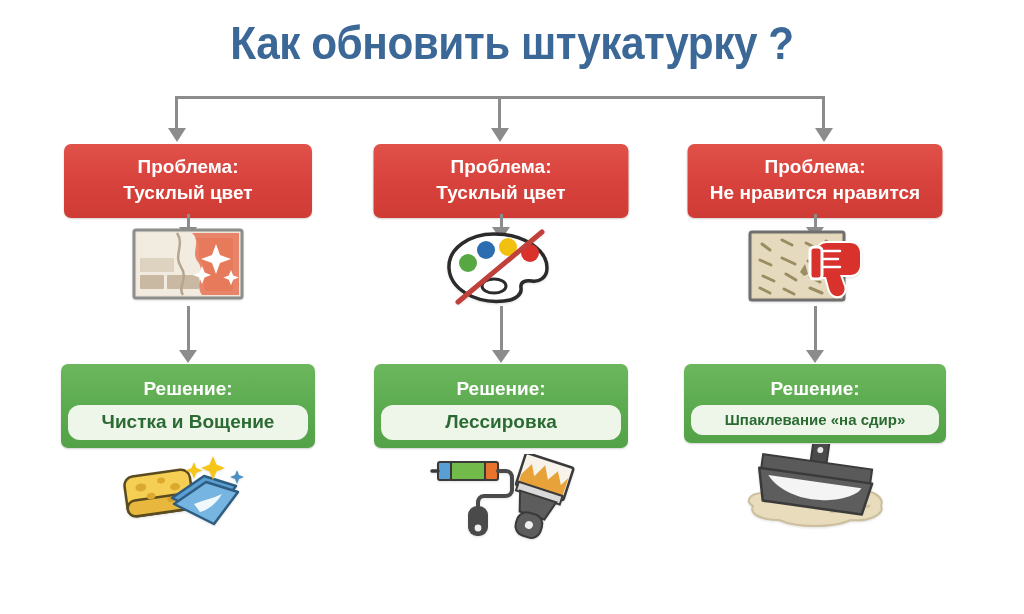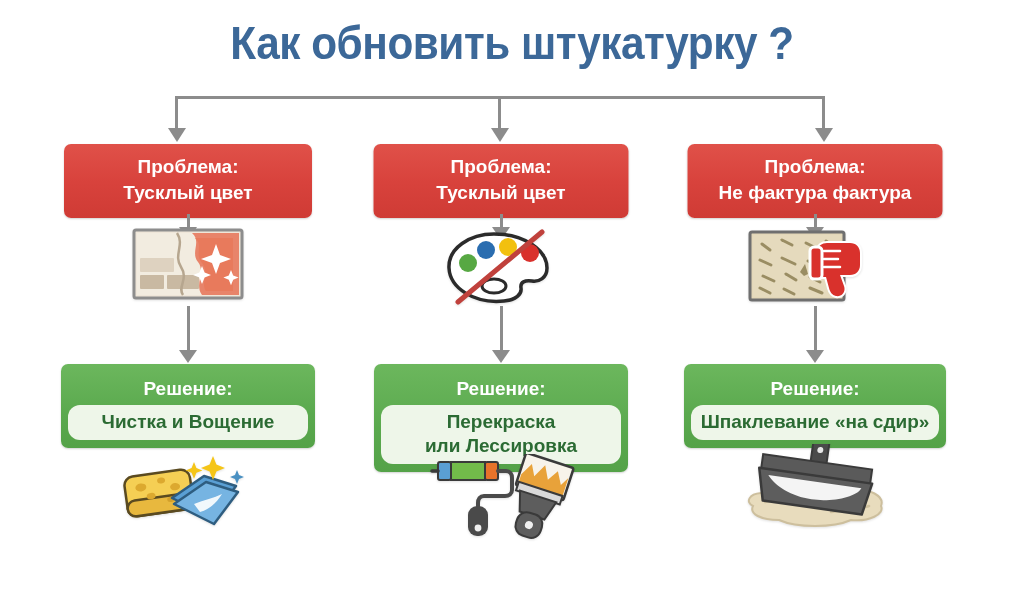--- a/index.html
+++ b/index.html
@@ -139,21 +139,21 @@
   .solution .panel {
     background: #eef6e9;
     border-radius: 12px;
     padding: 5px 4px 6px;
     color: #2b6b33;
     font-weight: bold;
     font-size: 19px;
     line-height: 1.28;
     white-space: nowrap;
   }
-  .solution .panel.small { font-size: 19px; }
+  .solution .panel.small { font-size: 15px; }
   .solution .panel .ln2 { display: block; }
 
   
   .varrow {
     position: absolute;
     left: 50%;
     transform: translateX(-50%);
     width: 18px;
   }
   .varrow .line {
@@ -303,22 +303,21 @@
     </div>
 
     <div class="varrow a-mid">
       <div class="line"></div>
         <div class="tip"></div>
     </div>
 
     <div class="solution w2">
       <span class="head-label">Решение:</span>
       <div class="panel">
-        <span>Перекраска</span>
-        <span class="ln2">или Лессировка</span>
+        <span>Лессировка</span>
       </div>
     </div>
 
     <div class="icon-bottom">
       <svg width="150" height="86" viewBox="0 0 150 86" class="shadow-soft" style="margin-top:4px">
         <g>
           <rect x="12" y="8" width="13" height="18" rx="2" fill="#5a9fd4" stroke="#3a3a3a" stroke-width="2"></rect>
           <rect x="25" y="8" width="34" height="18" fill="#72bb4a" stroke="#3a3a3a" stroke-width="2"></rect>
           <rect x="59" y="8" width="13" height="18" rx="2" fill="#e8732a" stroke="#3a3a3a" stroke-width="2"></rect>
           <line x1="6" y1="17" x2="12" y2="17" stroke="#3a3a3a" stroke-width="3.5" stroke-linecap="round"></line>
@@ -336,21 +335,21 @@
           <circle cx="111" cy="72" r="4" fill="#efefef"></circle>
         </g>
       </svg>
     </div>
   </div>
 
   <div class="col c3">
 
     <div class="problem w3">
       <span>Проблема:</span>
-      <span class="ln2">Не фактура фактура</span>
+      <span class="ln2">Не нравится нравится</span>
     </div>
 
     <div class="varrow a-top">
       <div class="line"></div>
         <div class="tip"></div>
     </div>
 
     <div class="icon-top">
       <svg width="134" height="78" viewBox="0 0 134 78" class="shadow-soft">
         <rect x="2" y="4" width="94" height="68" rx="2" fill="#e3d7b8" stroke="#6f6f6f" stroke-width="3"></rect>

